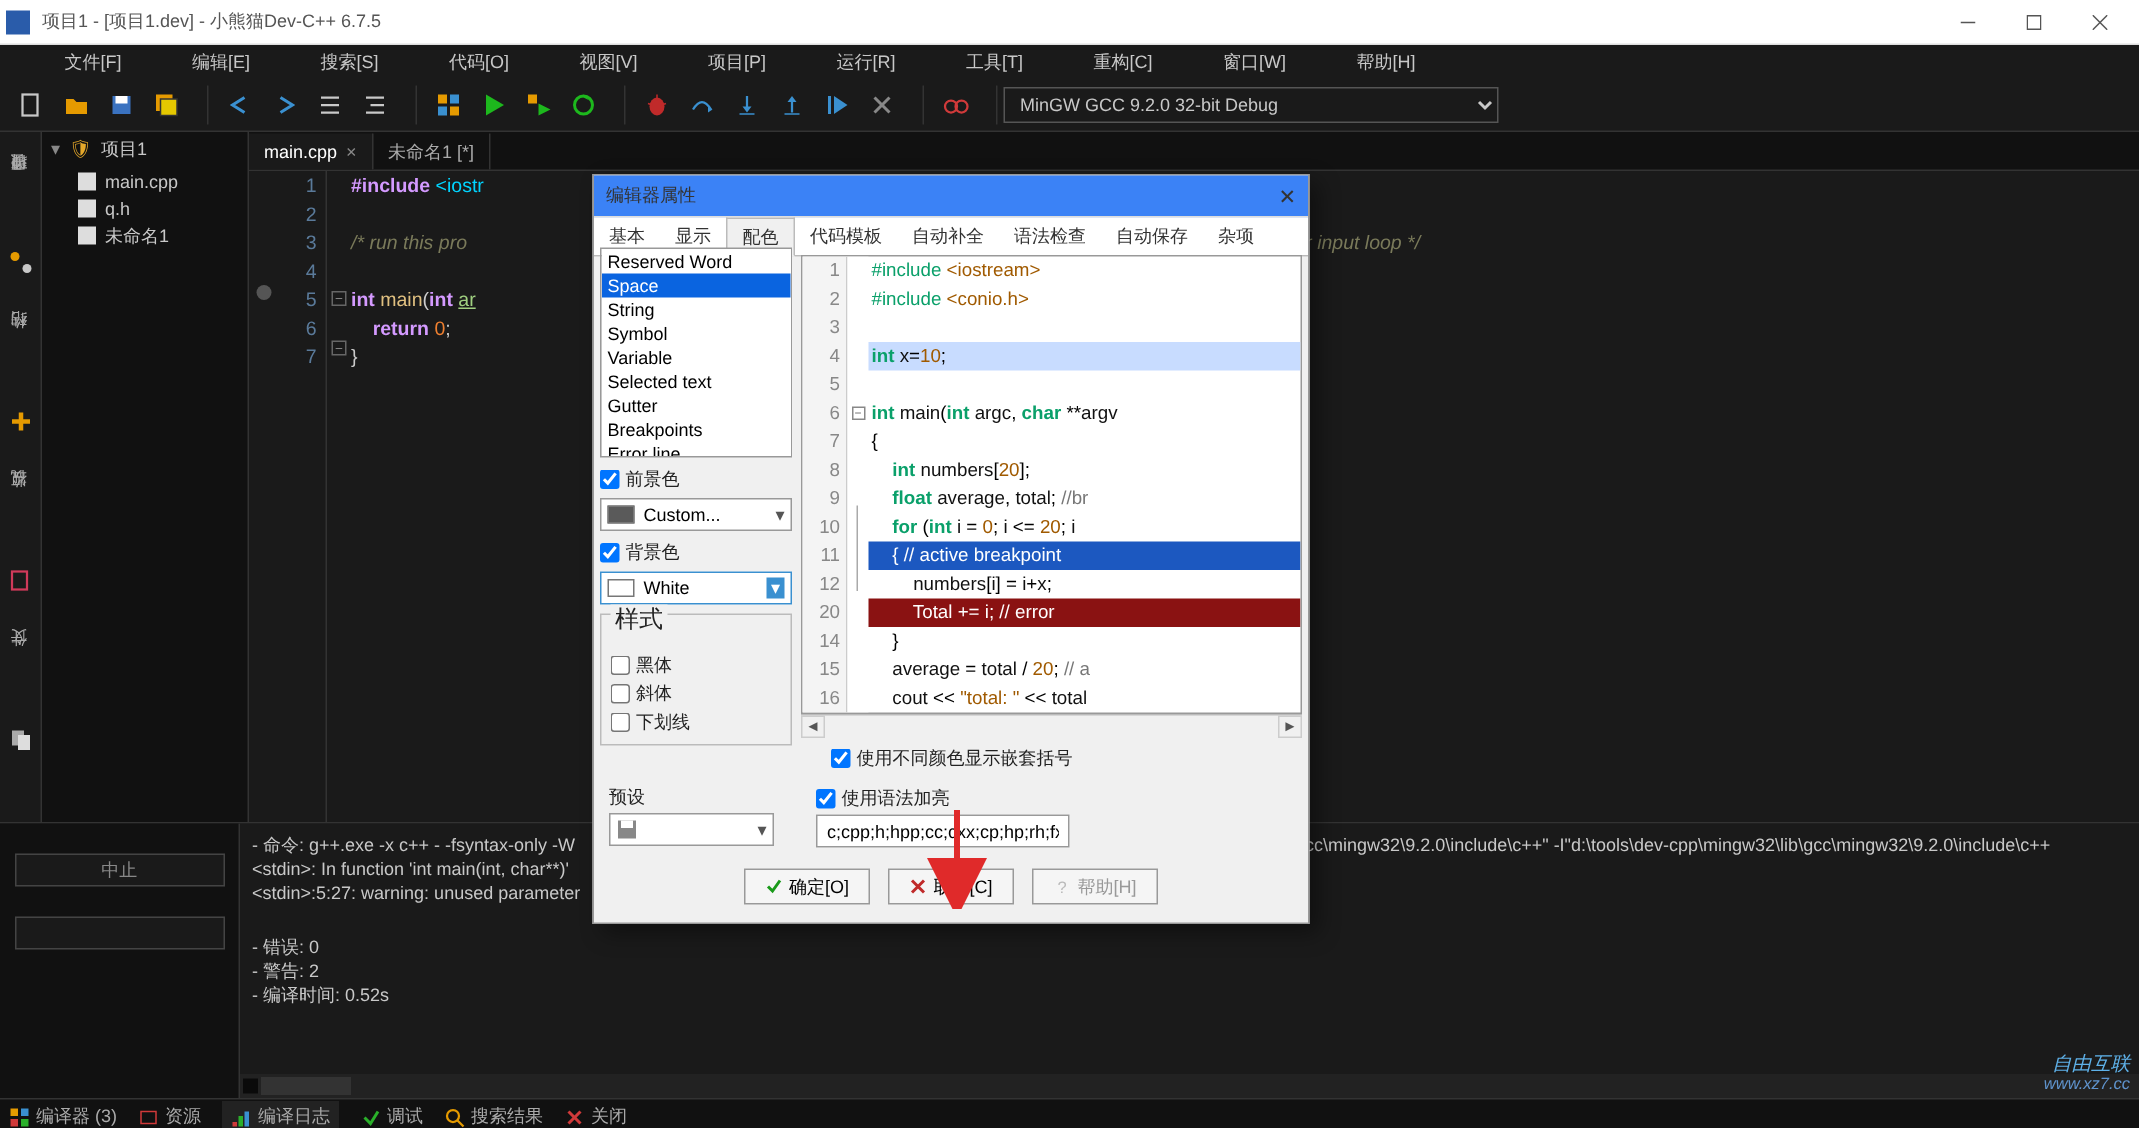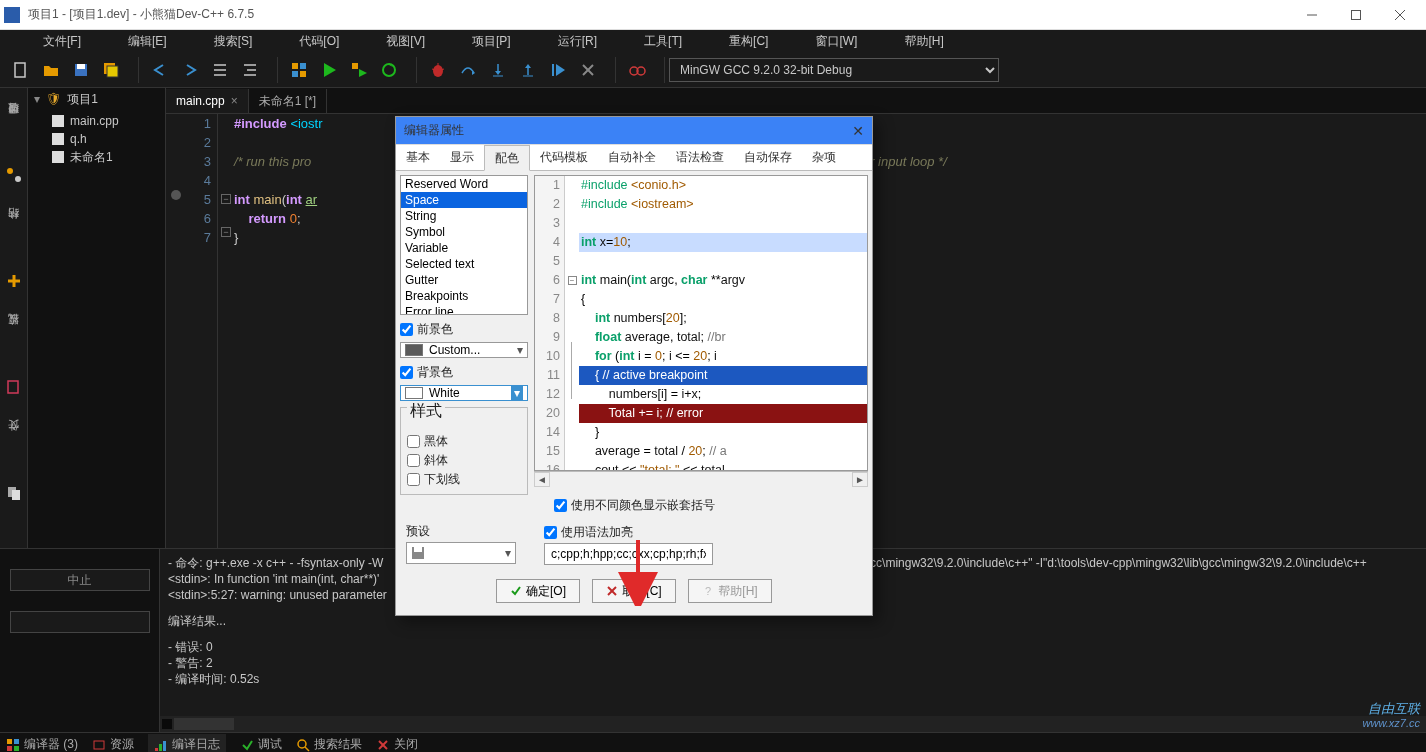--- a/index.html
+++ b/index.html
@@ -81,21 +81,21 @@
 .watermark { position: absolute; right: 6px; bottom: 22px; color: #66c2ff; font-size: 13px; font-style: italic; opacity: 0.9; text-align: right; line-height: 1.2; }
 .watermark .sub { color: #66a0e0; font-size: 11px; }
 
 
 .dialog { position: absolute; left: 395px; top: 116px; width: 478px; background: #f0f0f0; border: 1px solid #999; box-shadow: 6px 6px 14px rgba(0,0,0,0.4); }
 .dialog-title { height: 28px; background: #3b82f6; display: flex; align-items: center; padding: 0 8px; font-size: 12px; color: #333; border-bottom:1px solid #ddd; }
 .dialog-title .dclose { margin-left: auto; cursor: pointer; font-size: 14px; }
 .dlg-tabs { height: 26px; background: #fff; display: flex; border-bottom: 1px solid #bbb; font-size: 12px; }
 .dlg-tab { padding: 4px 10px; cursor: pointer; color: #333; }
 .dlg-tab.active { background: #f0f0f0; border: 1px solid #bbb; border-bottom: 1px solid #f0f0f0; margin-bottom: -1px; }
-.dlg-body { display: flex; height: 320px; padding: 4px; gap: 6px; }
+.dlg-body { display: flex; height: 320px; padding: 4px; gap: 6px; align-items: center; }
 .dlg-left { width: 128px; display: flex; flex-direction: column; gap: 4px; }
 .listbox { flex: 0 0 140px; border: 1px solid #999; background: #fff; overflow-y: auto; font-size: 12px; }
 .listbox div { padding: 1px 4px; cursor: pointer; }
 .listbox div.sel { background: #0a64e0; color: #fff; }
 .chk { display: flex; align-items: center; gap: 4px; font-size: 12px; color: #222; margin-top: 2px; }
 .color-combo { height: 22px; border: 1px solid #999; background: #fff; display: flex; align-items: center; padding: 0 4px; gap: 6px; font-size: 12px; cursor:pointer; }
 .color-combo .swatch { width: 18px; height: 12px; border: 1px solid #777; }
 .color-combo .arr { margin-left: auto; color:#555; }
 .style-group { border: 1px solid #bbb; padding: 2px 6px 6px; font-size: 12px; color: #222; margin-top: 2px; }
 .style-group .legend { background:#f0f0f0; padding:0 3px; position:relative; top:-9px; display:inline-block; font-size:16px; }
@@ -412,21 +412,20 @@
 <div class="bottom-area">
   <div class="left-bottom">
     <div class="big-btn">中止</div>
     <div class="big-btn"></div>
   </div>
   <div class="console">
     <div class="cline"><span>- 命令: g++.exe -x c++ - -fsyntax-only -W</span><span style="display:inline-block;width:480px"></span><span>gcc\mingw32\9.2.0\include\c++" -I"d:\tools\dev-cpp\mingw32\lib\gcc\mingw32\9.2.0\include\c++</span></div>
     <div class="cline">&lt;stdin&gt;: In function 'int main(int, char**)'</div>
     <div class="cline">&lt;stdin&gt;:5:27: warning: unused parameter</div>
     <div class="cline" style="height:10px"></div>
-    <div class="cline">编译结果...</div>
     <div class="cline" style="height:10px"></div>
     <div class="cline">- 错误: 0</div>
     <div class="cline">- 警告: 2</div>
     <div class="cline">- 编译时间: 0.52s</div>
     <div class="hscroll">
         <div class="hscroll-thumb"></div>
       </div>
   </div>
 </div>
 
@@ -563,22 +562,22 @@
             <div>15</div>
             <div>16</div>
         </div>
         <div class="pfold">
           <div style="height:95px"></div>
           <div class="fb">−</div>
           <div style="height:57px"></div>
           <div style="border-left:1px solid #aaa; height:57px; margin-left:6px"></div>
         </div>
         <div class="pc">
+          <div class="pl"><span class="p-directive">#include</span> <span class="p-str">&lt;iostream&gt;</span></div>
           <div class="pl"><span class="p-directive">#include</span> <span class="p-str">&lt;conio.h&gt;</span></div>
-          <div class="pl"><span class="p-directive">#include</span> <span class="p-str">&lt;iostream&gt;</span></div>
           <div class="pl"></div>
           <div class="pl selrow"><span class="pk">int</span> <span class="pv">x</span>=<span class="pn">10</span>;</div>
           <div class="pl"></div>
           <div class="pl"><span class="pk">int</span> <span class="pv">main</span>(<span class="pk">int</span> <span class="pv">argc</span>, <span class="pk">char</span> **<span class="pv">argv</span></div>
           <div class="pl">{</div>
           <div class="pl">    <span class="pk">int</span> <span class="pv">numbers</span>[<span class="pn">20</span>];</div>
           <div class="pl">    <span class="pk">float</span> <span class="pv">average</span>, <span class="pv">total</span>; <span class="pcmt">//br</span></div>
           <div class="pl">    <span class="pk">for</span> (<span class="pk">int</span> <span class="pv">i</span> = <span class="pn">0</span>; <span class="pv">i</span> &lt;= <span class="pn">20</span>; <span class="pv">i</span></div>
           <div class="pl activebp">    { <span class="pcmt">// active breakpoint</span></div>
           <div class="pl">        <span class="pv">numbers</span>[<span class="pv">i</span>] = <span class="pv">i</span>+<span class="pv">x</span>;</div>

